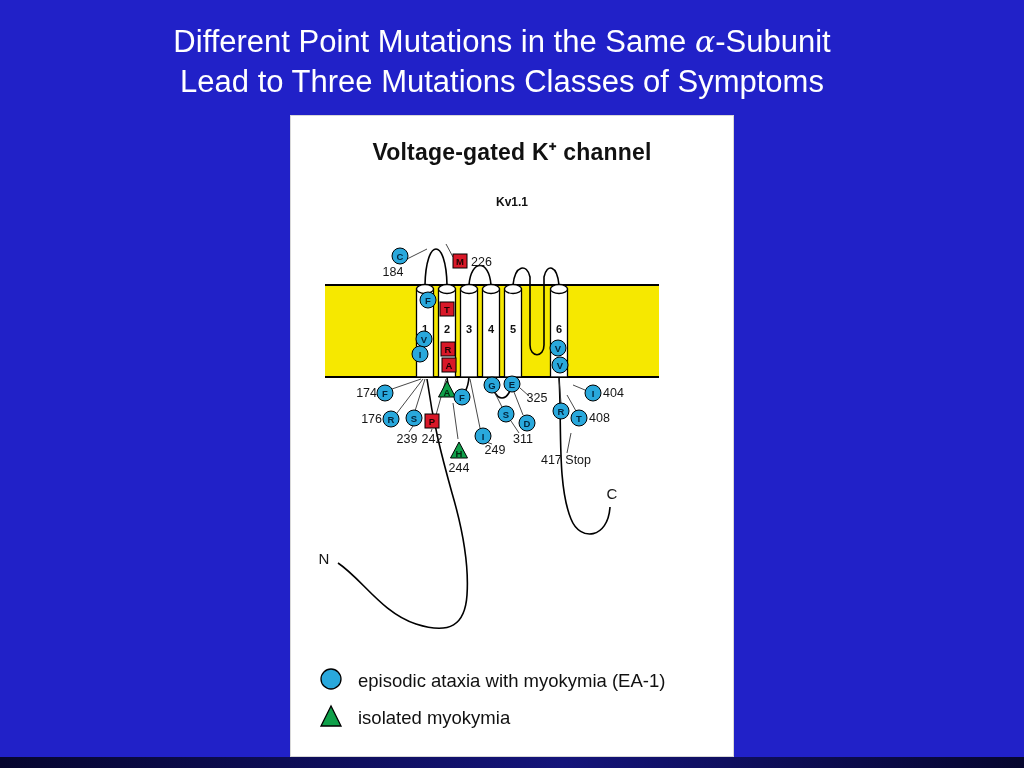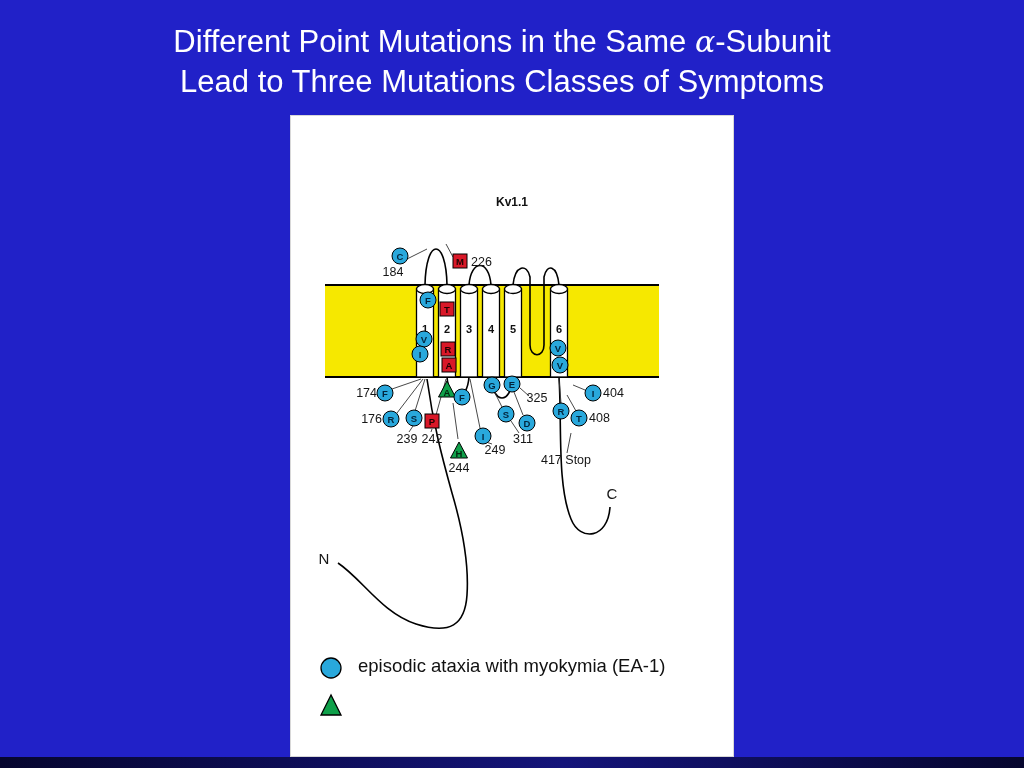--- a/index.html
+++ b/index.html
@@ -58,41 +58,42 @@
   .mk-c { fill: #29a8dc; stroke: #000; stroke-width: 1; }
   .mk-s { fill: #d91828; stroke: #000; stroke-width: 1; }
   .mk-t { fill: #0fa04a; stroke: #000; stroke-width: 1; }
   .loop { fill: none; stroke: #000; stroke-width: 1.6; }
   .leader { stroke: #333; stroke-width: 0.9; }
   .cyl { fill: #fff; stroke: #000; stroke-width: 1.3; }
   .legend {
     position: absolute; left: 28px; top: 540px; width: 400px;
   }
   .legend-row {
-    display: flex; align-items: flex-start;
+    display: flex; align-items: flex-end;
     height: 37px;
   }
   .legend-row .swatch { width: 26px; height: 26px; margin-right: 14px; flex: 0 0 26px; }
   .legend-label { font-size: 18.5px; color: #111; }
   .footer-strip {
     position: absolute; left: 0; bottom: 0; width: 1024px; height: 11px;
     background: linear-gradient(90deg, #06062e, #14147a 55%, #06062e);
   }
 </style>
 </head>
 <body>
 
 <div class="slide">
 
   <div class="slide-title">
     <div><span>Different Point Mutations in the Same </span><span class="alpha">α</span><span>-Subunit</span></div>
     <div>Lead to Three Mutations Classes of Symptoms</div>
   </div>
 
   <div class="panel">
+    <div class="fig-title">Voltage-gated K⁺ channel</div>
     <div class="fig-subtitle">Kv1.1</div>
 
     <svg class="diagram" width="444" height="420" viewBox="0 0 444 420">
 
       <g>
         <rect x="35" y="58" width="334" height="92" fill="#f6e800"></rect>
         <line x1="35" y1="58" x2="369" y2="58" stroke="#000" stroke-width="2"></line>
         <line x1="35" y1="150" x2="369" y2="150" stroke="#000" stroke-width="2"></line>
       </g>
 
@@ -288,18 +289,19 @@
       <div class="legend-row">
         <svg class="swatch" viewBox="0 0 26 26">
           <circle cx="13" cy="13" r="10" fill="#29a8dc" stroke="#000" stroke-width="1.3"></circle>
         </svg>
         <span class="legend-label">episodic ataxia with myokymia (EA-1)</span>
       </div>
       <div class="legend-row">
         <svg class="swatch" viewBox="0 0 26 26">
           <polygon points="13,3 3,23 23,23" fill="#0fa04a" stroke="#000" stroke-width="1.3"></polygon>
         </svg>
+        <span class="legend-label">isolated myokymia</span>
       </div>
     </div>
   </div>
 
   <div class="footer-strip"></div>
 </div>
 
 </body></html>

